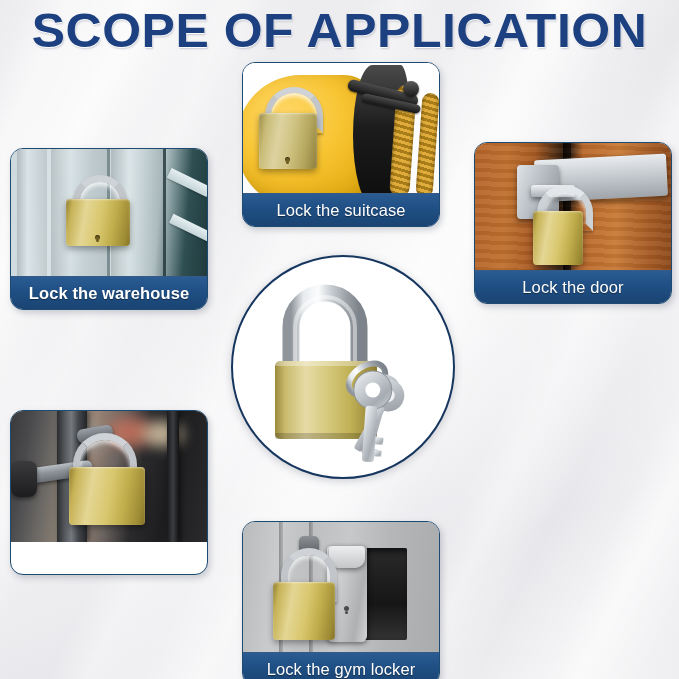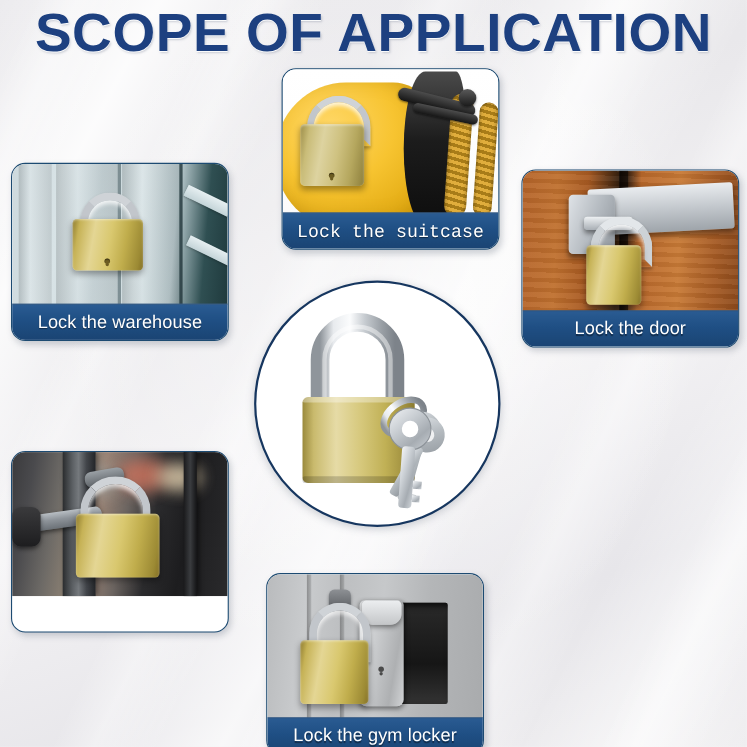--- a/index.html
+++ b/index.html
@@ -263,45 +263,45 @@
         <div class="wh-seam" style="left:96px;"></div>
         <div class="wh-seam" style="left:152px; background:rgba(30,50,55,0.8);"></div>
         <div class="wh-strap" style="left:156px; top:28px; width:44px; height:11px; transform:rotate(26deg);"></div>
         <div class="wh-strap" style="left:158px; top:74px; width:44px; height:10px; transform:rotate(26deg);"></div>
 
         <div class="shackle" style="left:62px; top:26px; width:40px; height:28px; border-width:7px;"></div>
         <div class="lockbody" style="left:55px; top:50px; width:64px; height:47px;"></div>
         <div class="keyhole" style="left:84px; top:86px;"></div>
       </div>
     </div>
-    <div class="caption" style="height:32px;">Lock the warehouse</div>
-  </div>
-
-  <div class="panel" style="left:256px; top:62px; width:196px; height:163px;font-family:Liberation Mono, monospace;">
+    <div class="caption" style="height:32px;font-weight:bold;">Lock the warehouse</div>
+  </div>
+
+  <div class="panel" style="left:242px; top:62px; width:196px; height:163px;">
     <div class="photo" style="height:131px;">
       <div class="scene">
         <div class="sc-bg"></div>
         <div class="sc-case" style="left:-6px; top:12px; width:152px; height:132px;"></div>
         <div class="sc-blackband" style="left:110px; top:2px; width:58px; height:140px;"></div>
         <div class="sc-zipper" style="left:150px; top:22px; width:20px; height:112px; transform:rotate(4deg);"></div>
         <div class="sc-zipper" style="left:176px; top:30px; width:17px; height:104px; transform:rotate(4deg);"></div>
         <div class="sc-pulltab" style="left:104px; top:24px; width:72px; height:12px; transform:rotate(14deg); border-radius:6px;"></div>
         <div class="sc-pulltab" style="left:118px; top:36px; width:60px; height:9px; transform:rotate(12deg); border-radius:5px;"></div>
         <div class="sc-pulltab" style="left:160px; top:18px; width:16px; height:16px; border-radius:50%; background:linear-gradient(180deg,#5a5a5a,#1a1a1a);"></div>
 
         <div class="shackle" style="left:22px; top:24px; width:46px; height:34px; border-width:6px;"></div>
         <div class="lockbody" style="left:16px; top:50px; width:58px; height:56px;
                     background:linear-gradient(100deg,#9b8c46 0%, #c9bc78 14%, #ddd3a0 34%, #cfc281 56%, #b5a75e 78%, #8d7f3c 100%);"></div>
         <div class="keyhole" style="left:42px; top:94px;"></div>
       </div>
     </div>
     <div class="caption" style="height:32px;">Lock the suitcase</div>
   </div>
 
-  <div class="panel" style="left:474px; top:154px; width:196px; height:160px;">
+  <div class="panel" style="left:474px; top:142px; width:196px; height:160px;">
     <div class="photo" style="height:128px;">
       <div class="scene">
         <div class="dr-bg"></div>
         <div class="dr-gap" style="left:88px;"></div>
 
         <div class="dr-plate" style="left:60px; top:14px; width:132px; height:42px; transform:rotate(-3deg);"></div>
         <div class="dr-hasp" style="left:42px; top:22px; width:42px; height:54px; border-radius:4px;
              background:linear-gradient(110deg,#dfe3e7,#b2b8be 55%,#8e949a);"></div>
         <div class="dr-hasp" style="left:56px; top:42px; width:44px; height:12px;
              background:linear-gradient(180deg,#eef1f3,#a9afb5);"></div>

